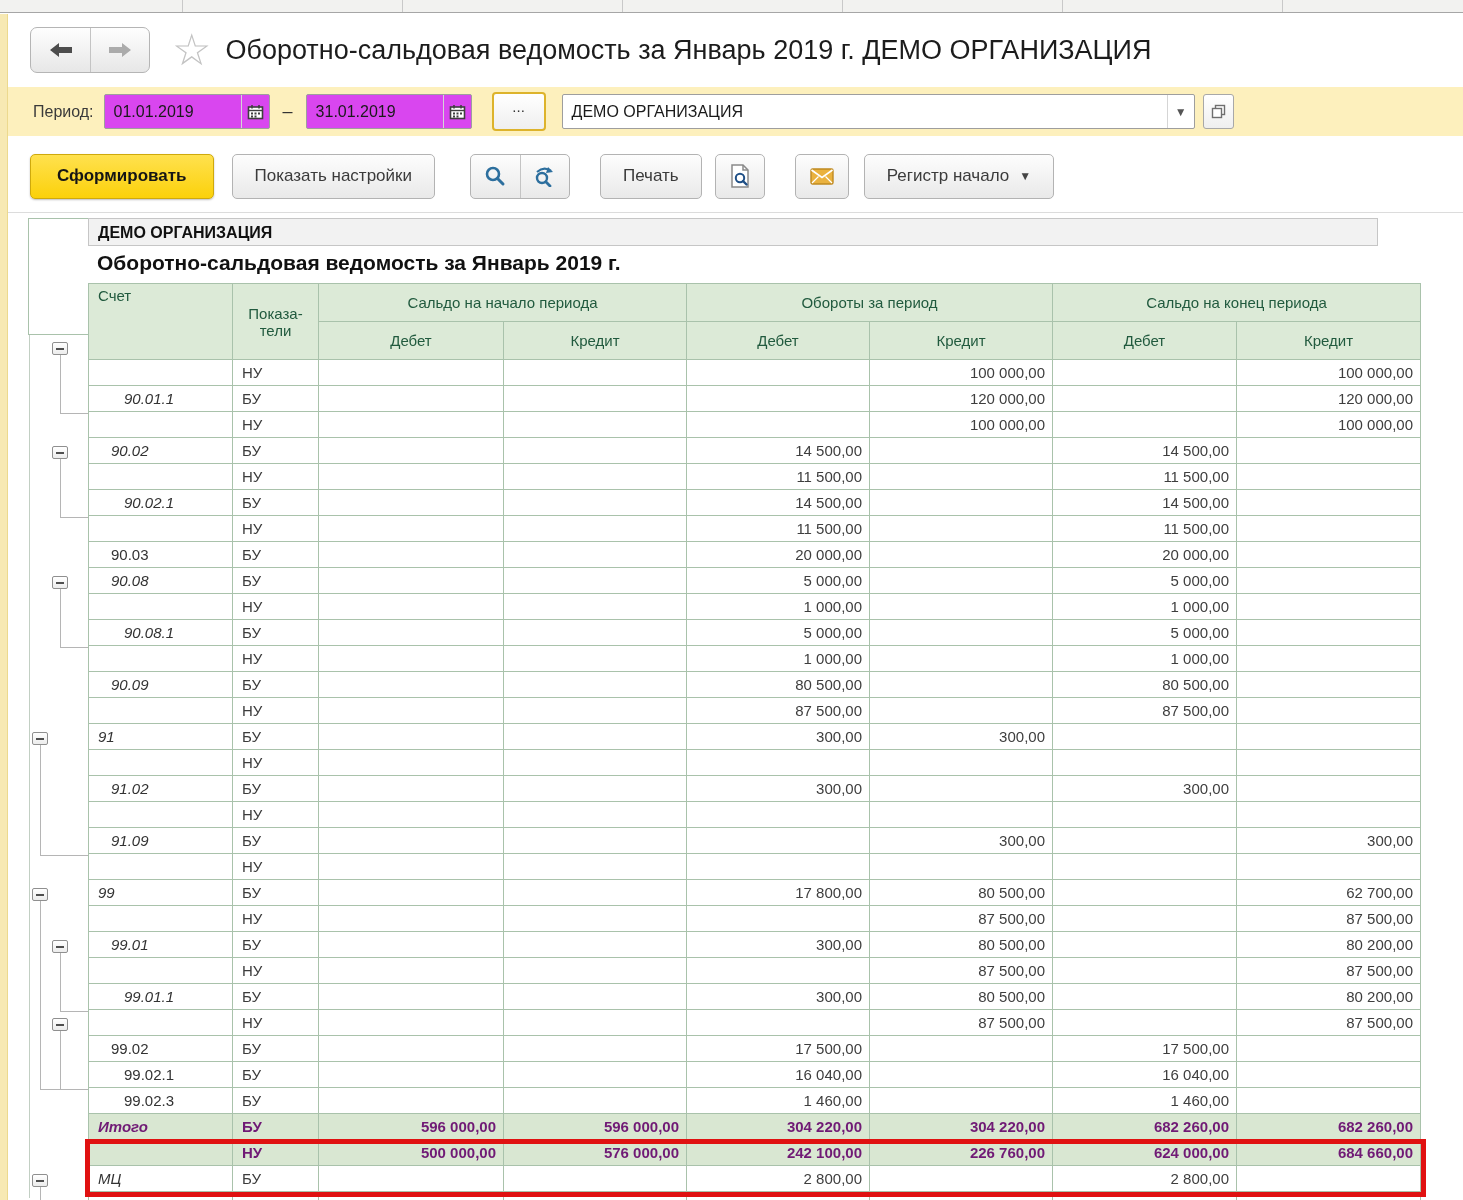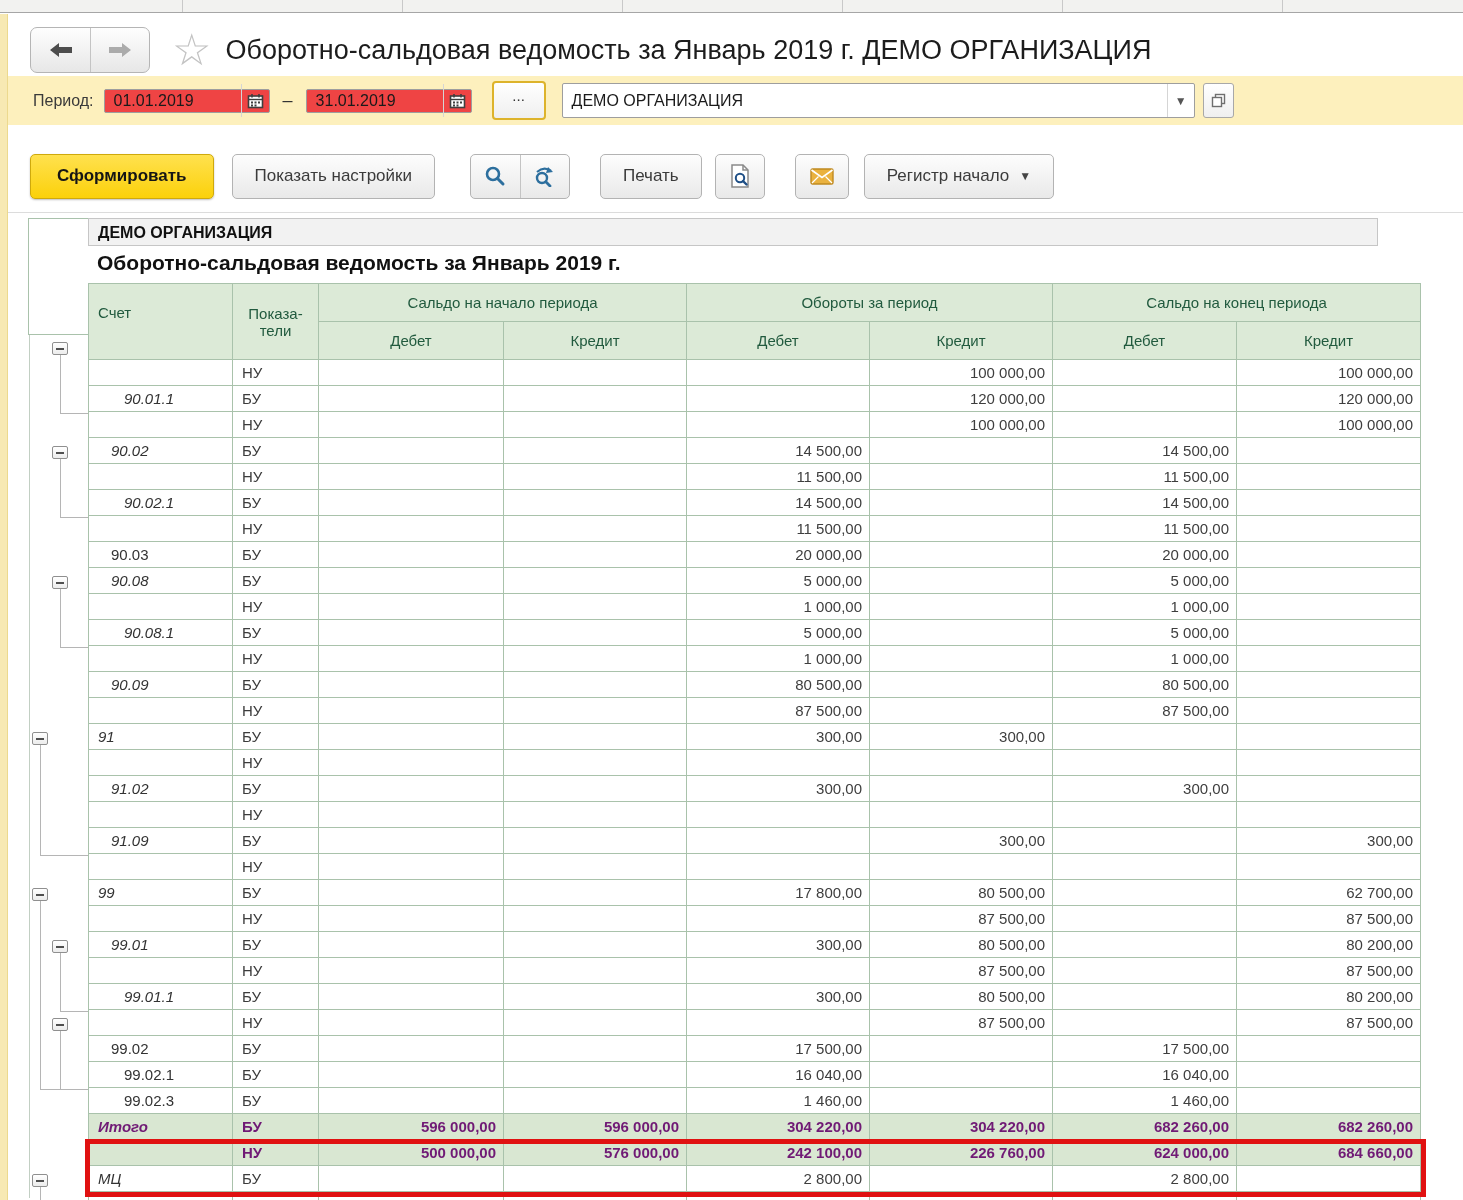--- a/index.html
+++ b/index.html
@@ -18,25 +18,25 @@
   .nav { position:absolute; left:30px; top:26px; height:48px; display:flex; align-items:center; }
   .navbtns { display:flex; border:1px solid #b5b5b5; border-radius:7px; overflow:hidden;
     background:linear-gradient(#fefefe,#e7e7e7); }
   .navbtns button { width:59px; height:44px; border:none; background:transparent; cursor:pointer;
     display:flex; align-items:center; justify-content:center; }
   .navbtns button + button { border-left:1px solid #c4c4c4; }
   .star { font-size:44px; line-height:44px; color:#c3c3c3; margin:0 14px 0 22px; cursor:pointer; }
   .nav h1 { font-size:27px; font-weight:normal; color:#1c1c1c; white-space:nowrap; letter-spacing:0; }
 
   
-  .filters { position:absolute; left:8px; top:76px; width:1455px; height:49px;
+  .filters { position:absolute; left:8px; top:87px; width:1455px; height:49px;
     background:#fdf0bd; display:flex; align-items:center; }
   .filters .lbl { font-size:16px; color:#3a3a3a; margin-left:25px; }
-  .datefield { display:flex; align-items:center; background:#ef4444; border:1px solid #9e9e9e;
-    height:24px; border-radius:2px; }
+  .datefield { display:flex; align-items:center; background:#d946ef; border:1px solid #9e9e9e;
+    height:35px; border-radius:2px; }
   .datefield input { border:none; outline:none; width:136px; height:31px; padding:0 4px 0 9px;
     font-size:16px; color:#1a1a1a; font-family:"Liberation Sans",sans-serif; background:transparent; }
   .calbtn { width:28px; height:33px; display:flex; align-items:center; justify-content:center;
     border-left:1px solid #d5d5d5; cursor:pointer; }
   .dash { font-size:18px; color:#333; margin:0 13px; }
   .more { margin-left:20px; width:54px; height:39px; background:linear-gradient(#fff,#efefef);
     border:2px solid #ddb32b; border-radius:4px; font-size:15px; color:#333; line-height:10px;
     padding-bottom:10px; cursor:pointer; }
   .combo { margin-left:16px; display:flex; align-items:center; background:#fff;
     border:1px solid #9e9e9e; height:35px; width:633px; border-radius:2px; }
@@ -70,21 +70,21 @@
     background:#f2f2f2; border:1px solid #c6c6c6; padding-left:9px; }
   .rt2 { height:36px; line-height:34px; font-size:21px; font-weight:bold; color:#111; padding-left:9px; }
 
   #rtable { position:absolute; left:88px; top:283px; width:1332px; border-collapse:collapse;
     table-layout:fixed; }
   #rtable th, #rtable td { border-right:1px solid #a9c2ab; border-bottom:1px solid #a9c2ab;
     font-size:15px; height:26px; overflow:hidden; white-space:nowrap; }
   #rtable { border:1px solid #a9c2ab; }
   #rtable th { background:#dcead7; color:#215a3e; font-weight:normal; text-align:center;
     padding:10px 4px; }
-  #rtable th.acc { text-align:left; vertical-align:top; padding:20px 0 0 9px; }
+  #rtable th.acc { text-align:left; vertical-align:top; padding:3px 0 0 9px; }
   #rtable th.ind { line-height:17px; }
   td.acc { color:#333; padding-left:9px; }
   td.acc.ind1 { padding-left:22px; }
   td.acc.ind2 { padding-left:35px; }
   td.acc.nobb { border-bottom:none;font-style:italic; }
   td.indic { color:#3c3c3c; padding-left:9px; }
   td.val { color:#3e3e3e; text-align:right; padding-right:7px; }
   tr.total td { background:#d9e7d2; color:#0c5130; font-weight:bold; }
   tr.total td.acc, tr.total td.indic, tr.total td.val { color:#701a75; }
 

